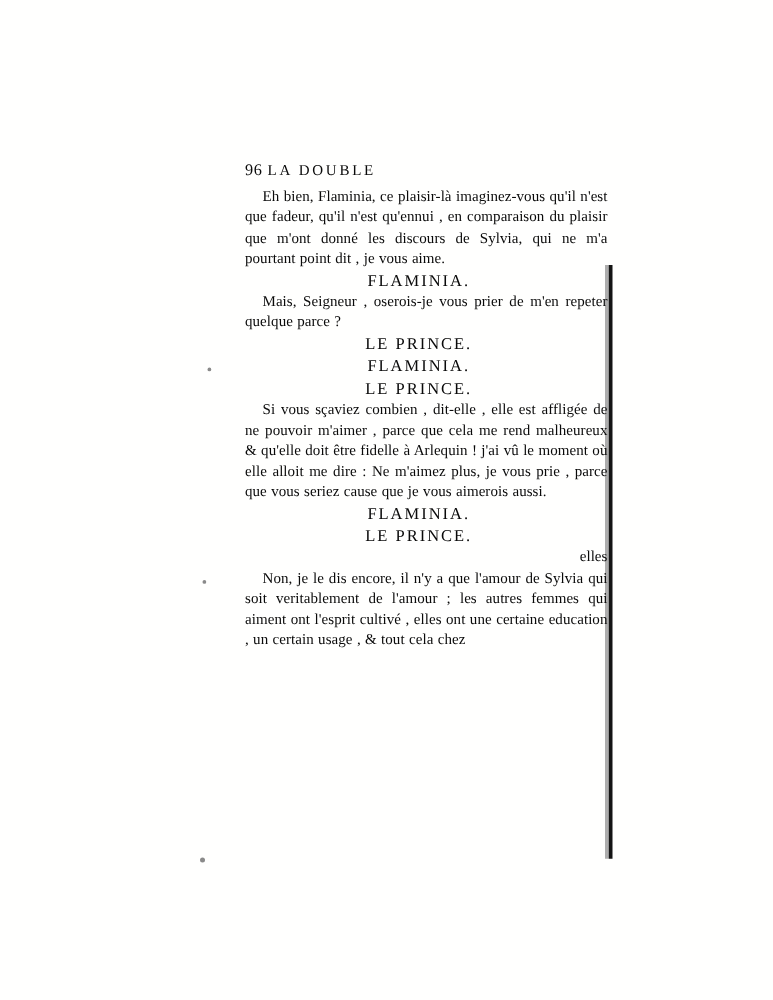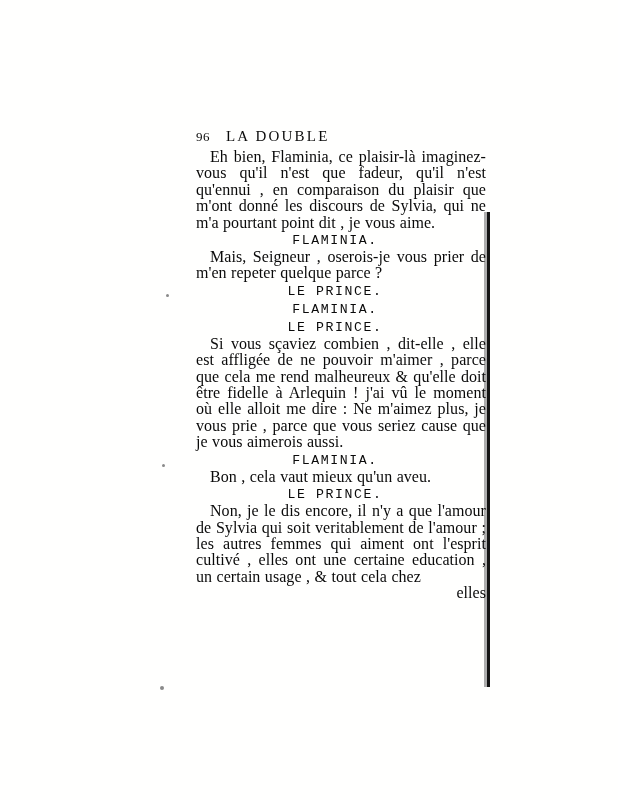--- a/index.html
+++ b/index.html
@@ -56,48 +56,48 @@
 
   .header-line {
     display: flex;
     align-items: baseline;
     margin-bottom: 3px;
     height: 18px;
   }
   .folio {
     font-size: 13px;
     letter-spacing: 0.5px;
-    margin-right: 16px;
+    margin-right: 4px;
     font-family: "Liberation Serif", serif;
   }
   .running-title {
-    font-size: 15px;
+    font-size: 12px;
     letter-spacing: 2.2px;
     font-family: "Liberation Serif", serif;
   }
 
   p.para {
     margin: 0;
-    font-size: 16px;
+    font-size: 12px;
     line-height: 16.4px;
     text-align: justify;
     text-indent: 14px;
     letter-spacing: 0.05px;
     word-spacing: 0.4px;
   }
   p.para.noindent { text-indent: 0; }
   p.para.lastright { text-align: right; }
 
   .speaker {
     margin: 1px 12px 0 0;
     font-size: 13.2px;
     line-height: 17px;
     text-align: center;
     letter-spacing: 1.6px;
-    font-family: Liberation Mono, monospace;
+    font-family: Liberation Serif, serif;
   }
 </style>
 </head>
 <body>
 
 <div class="page">
 
   <div class="scan-edge-soft"></div>
   <div class="scan-edge"></div>
 
@@ -113,19 +113,18 @@
     </div>
 
     <p class="para">Eh bien, Flaminia, ce plaisir-là imaginez-vous qu'il n'est que fadeur, qu'il n'est qu'ennui , en comparaison du plaisir que m'ont donné les discours de Sylvia, qui ne m'a pourtant point dit , je vous aime.</p>
     <p class="speaker">FLAMINIA.</p>
     <p class="para">Mais, Seigneur , oserois-je vous prier de m'en repeter quelque parce ?</p>
     <p class="speaker">LE PRINCE.</p>
     <p class="speaker">FLAMINIA.</p>
     <p class="speaker">LE PRINCE.</p>
     <p class="para">Si vous sçaviez combien , dit-elle , elle est affligée de ne pouvoir m'aimer , parce que cela me rend malheureux &amp; qu'elle doit être fidelle à Arlequin ! j'ai vû le moment où elle alloit me dire : Ne m'aimez plus, je vous prie , parce que vous seriez cause que je vous aimerois aussi.</p>
     <p class="speaker">FLAMINIA.</p>
-    <p class="para">Bon , cela vaut mieux qu'un aveu.</p>
     <p class="speaker">LE PRINCE.</p>
+    <p class="para noindent lastright">elles</p>
     <p class="para">Non, je le dis encore, il n'y a que l'amour de Sylvia qui soit veritablement de l'amour ; les autres femmes qui aiment ont l'esprit cultivé , elles ont une certaine education , un certain usage , &amp; tout cela chez</p>
-    <p class="para noindent lastright">elles</p>
 
   </div>
 </div>
 
 </body></html>

